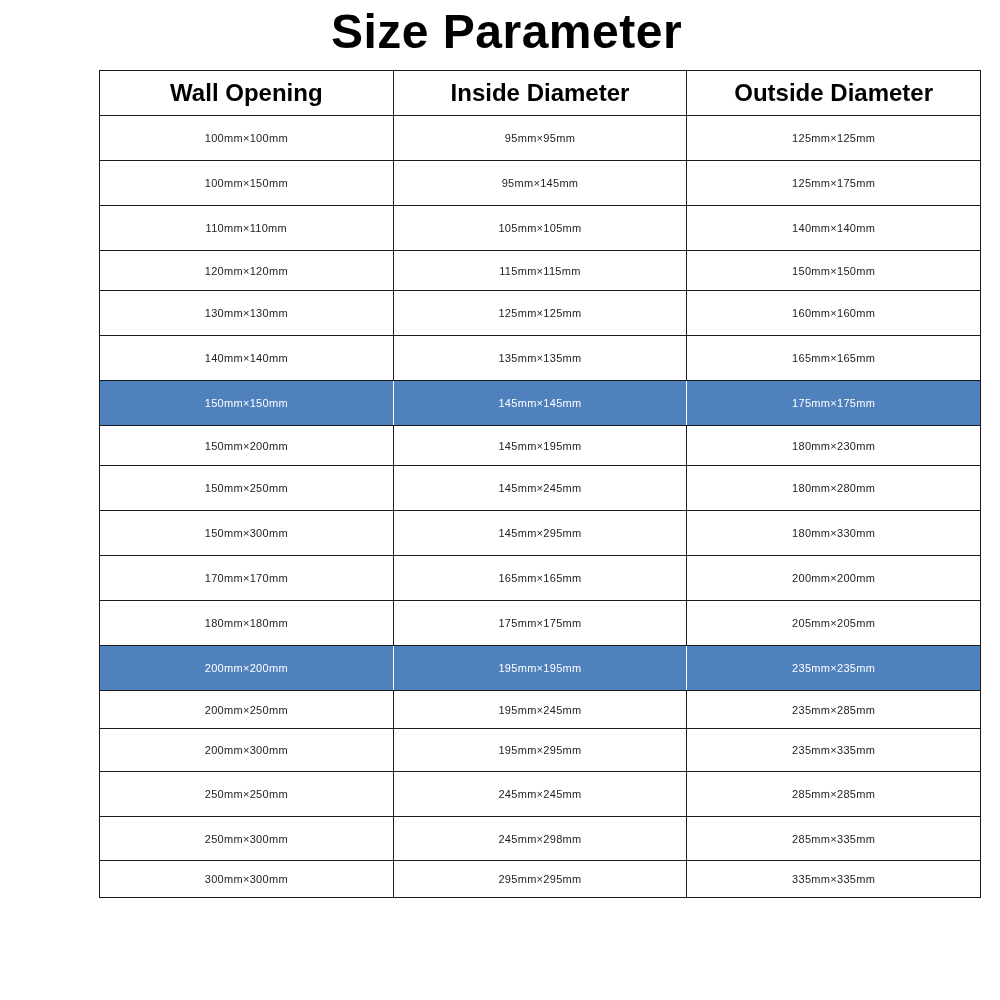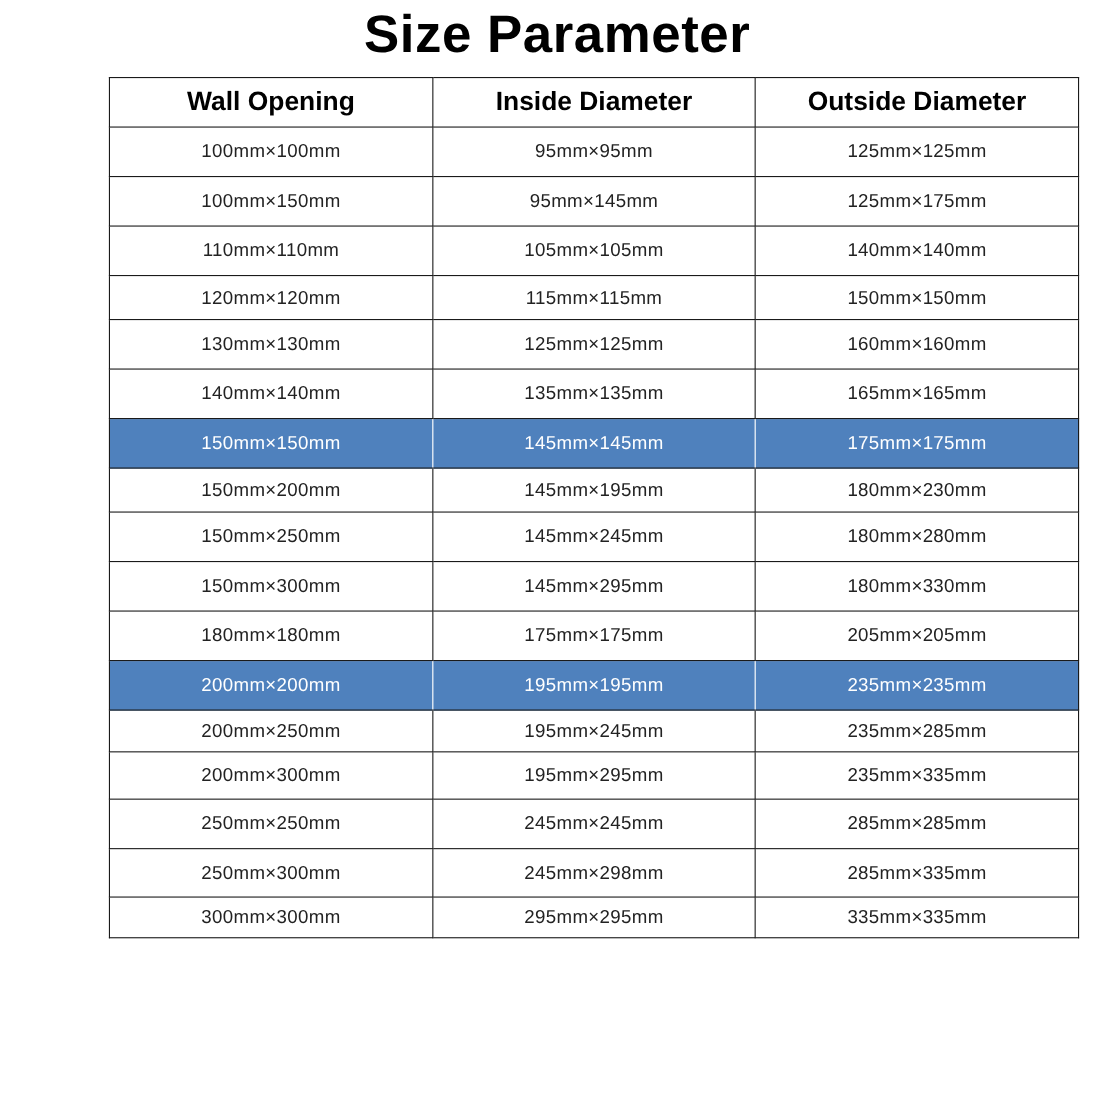--- a/index.html
+++ b/index.html
@@ -1,21 +1,21 @@
 <!DOCTYPE html>
 <html><head>
 <meta charset="utf-8">
 <style>
   html, body { margin:0; padding:0; background:#ffffff; }
   body { width:1000px; height:1000px; position:relative; overflow:hidden; font-family:"Liberation Sans", sans-serif; }
   .title { position:absolute; left:0; top:4px; width:1013px; text-align:center; font-size:48px; font-weight:bold; color:#000; letter-spacing:0.5px; }
   table { position:absolute; left:99px; top:70px; width:882px; border-collapse:collapse; table-layout:fixed; }
   td, th { border:1.5px solid #1a1a1a; text-align:center; padding:0; }
   th { font-size:24px; font-weight:bold; color:#000; height:44px; }
-  td { font-size:17px; color:#222; font-family:"Liberation Sans", sans-serif; letter-spacing:0.3px; }
+  td { font-size:11px; color:#222; font-family:"Liberation Sans", sans-serif; letter-spacing:0.3px; }
   tr.hl td { background:#4f81bd; color:#ffffff; border-left-color:#ffffff; border-right-color:#ffffff; }
   tr.hl td:first-child { border-left-color:#1a1a1a; }
   tr.hl td:last-child { border-right-color:#1a1a1a; }
 </style>
 </head>
 <body>
 
 <div class="title">Size Parameter</div>
 
 <table>
@@ -71,20 +71,25 @@
         <td style="height: 44px;">150mm×250mm</td>
         <td style="height: 44px;">145mm×245mm</td>
         <td style="height: 44px;">180mm×280mm</td>
       </tr>
       <tr>
         <td style="height: 44px;">150mm×300mm</td>
         <td style="height: 44px;">145mm×295mm</td>
         <td style="height: 44px;">180mm×330mm</td>
       </tr>
       <tr>
+        <td style="height: 44px;">170mm×170mm</td>
+        <td style="height: 44px;">165mm×165mm</td>
+        <td style="height: 44px;">200mm×200mm</td>
+      </tr>
+      <tr>
         <td style="height: 44px;">180mm×180mm</td>
         <td style="height: 44px;">175mm×175mm</td>
         <td style="height: 44px;">205mm×205mm</td>
       </tr>
       <tr class="hl">
         <td style="height: 44px;">200mm×200mm</td>
         <td style="height: 44px;">195mm×195mm</td>
         <td style="height: 44px;">235mm×235mm</td>
       </tr>
       <tr>

